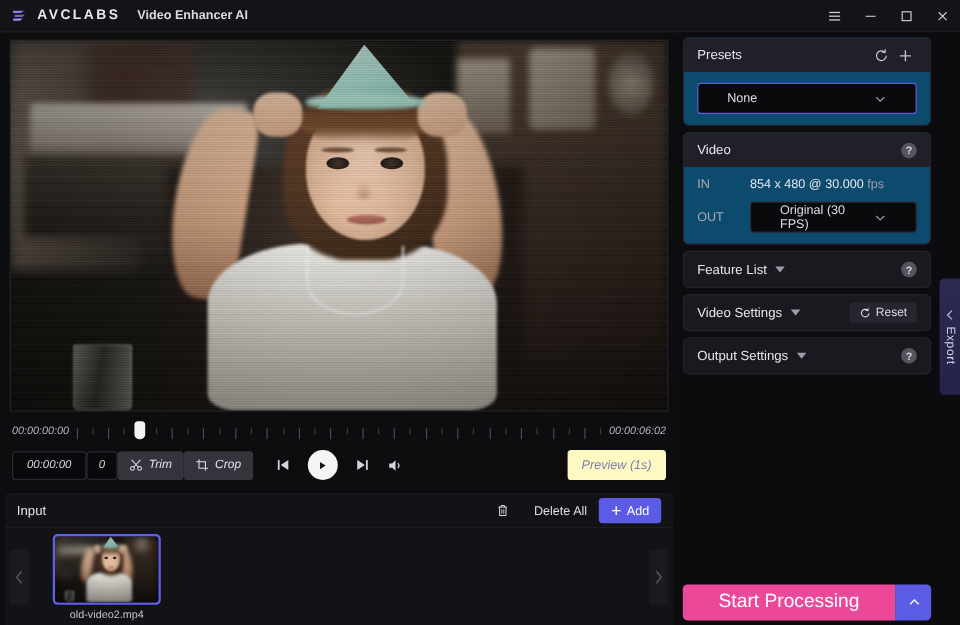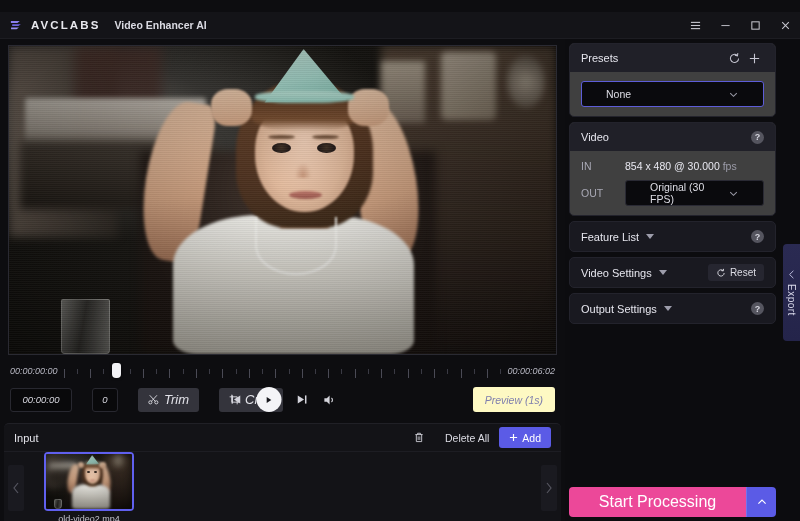--- a/index.html
+++ b/index.html
@@ -18,21 +18,20 @@
   }
 
   
   .titlebar {
     height: 27px; flex: 0 0 27px;
     background: #141418;
     display: flex; align-items: center;
     padding: 0 0 0 9px;
     border-bottom: 1px solid #1d1d22;
     position: relative;
-    margin-top: 12px;
   }
   .logo-mark {
     width: 15px; height: 15px;
     margin-right: 7px;
     display: flex; align-items: center; justify-content: center;
   }
   .brand {
     font-size: 11.5px; letter-spacing: 2.1px;
     color: #e8e8ee; font-weight: 700;
   }
@@ -258,38 +257,38 @@
   .tick.min { height: 5px; background: #3a3a44; align-self: flex-start; }
   .playhead {
     position: absolute; top: 1px; left: 11%;
     width: 9px; height: 15px;
     background: #f2f2f5;
     border-radius: 3px 3px 4px 4px;
     box-shadow: 0 0 3px rgba(0,0,0,.7);
   }
 
   .ctrl-row {
-    height: 30px; display: flex; align-items: center; gap: 20px;
+    height: 30px; display: flex; align-items: center; gap: 0;
     position: relative; margin-top: 3px;
   }
   .field {
     background: #09090b;
     border: 1px solid #282830;
     border-radius: 3px;
     height: 24px; display: flex; align-items: center; justify-content: center;
     color: #d6d6de; font-size: 9.5px;
   }
   .field.time { width: 62px; }
   .field.frames { width: 26px; }
   .tool-btn {
     background: #34343c;
     border-radius: 3px; height: 24px;
     padding: 0 10px;
     display: flex; align-items: center; gap: 5px;
-    color: #e2e2e8; font-size: 13px;
+    color: #e2e2e8; font-size: 10px;
   }
   .transport {
     position: absolute; left: 50%; transform: translateX(-50%);
     display: flex; align-items: center; gap: 14px;
   }
   .tbtn { color: #d4d4dc; display: flex; align-items: center; }
   .play-btn {
     width: 25px; height: 25px; border-radius: 50%;
     background: #f4f4f7;
     display: flex; align-items: center; justify-content: center;
@@ -360,21 +359,21 @@
   
   .right-col {
     flex: 1; min-width: 0;
     background: #0c0c0f;
     display: flex; flex-direction: column;
     padding: 4px 24px 4px 4px;
     gap: 5px;
     position: relative;
   }
   .card {
-    background: #404040;
+    background: #0c4a6e;
     border-radius: 5px;
     overflow: hidden;
     border: 1px solid #23232c;
   }
   .card-head {
     height: 28px;
     display: flex; align-items: center;
     padding: 0 11px;
     background: #202028;
   }

